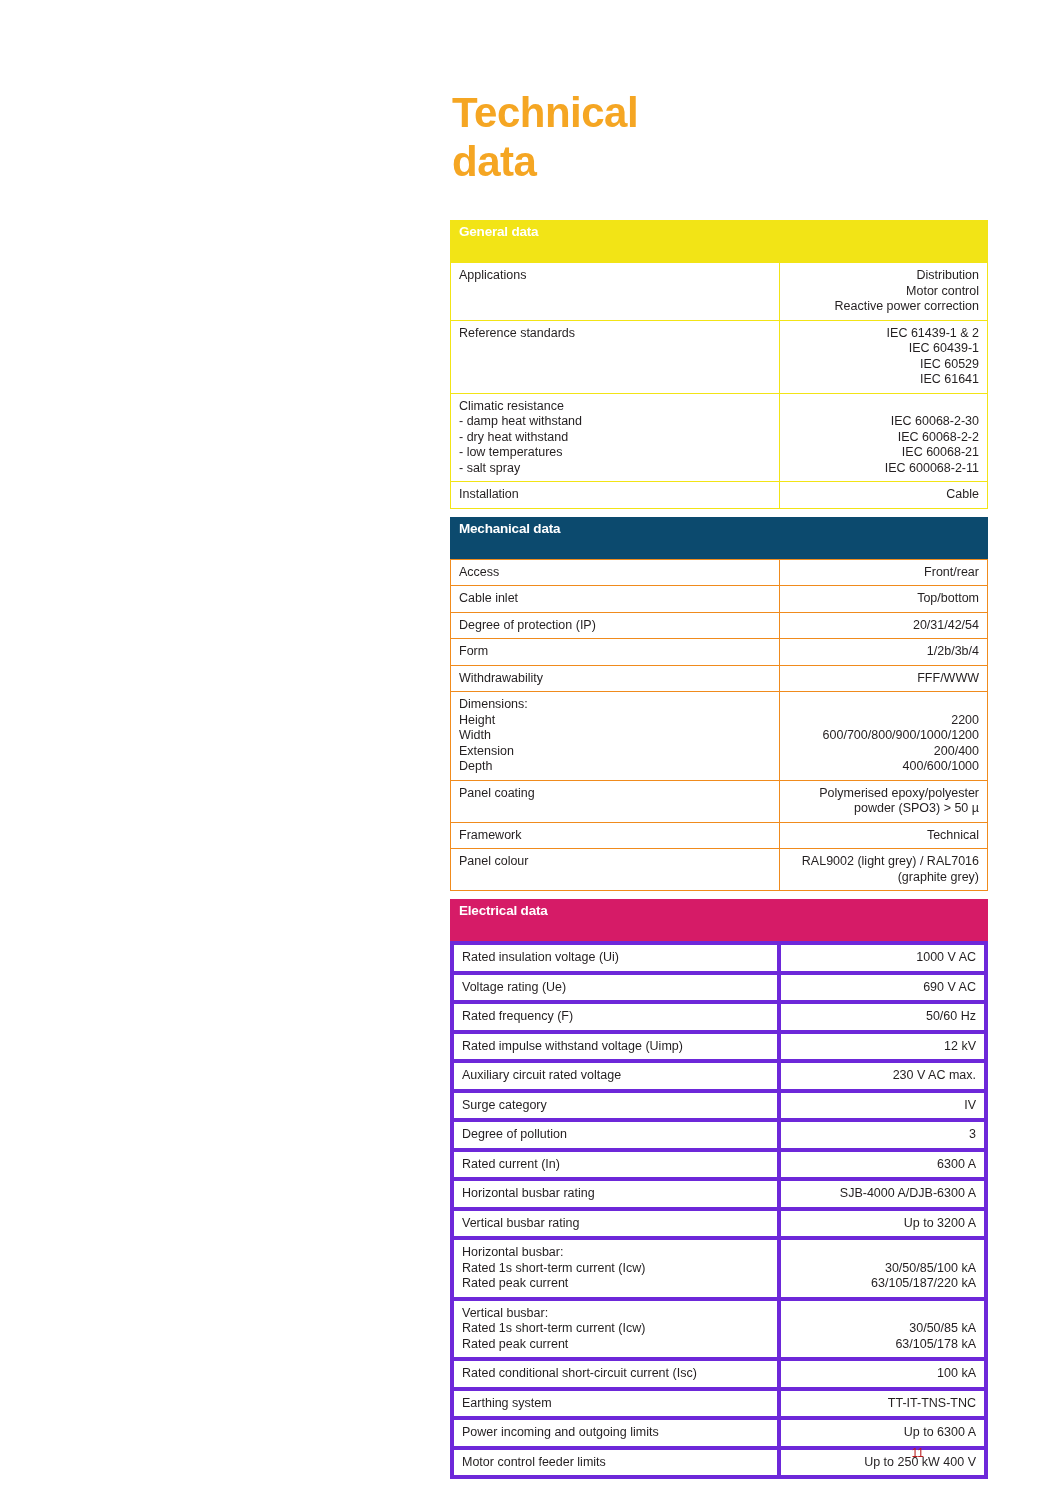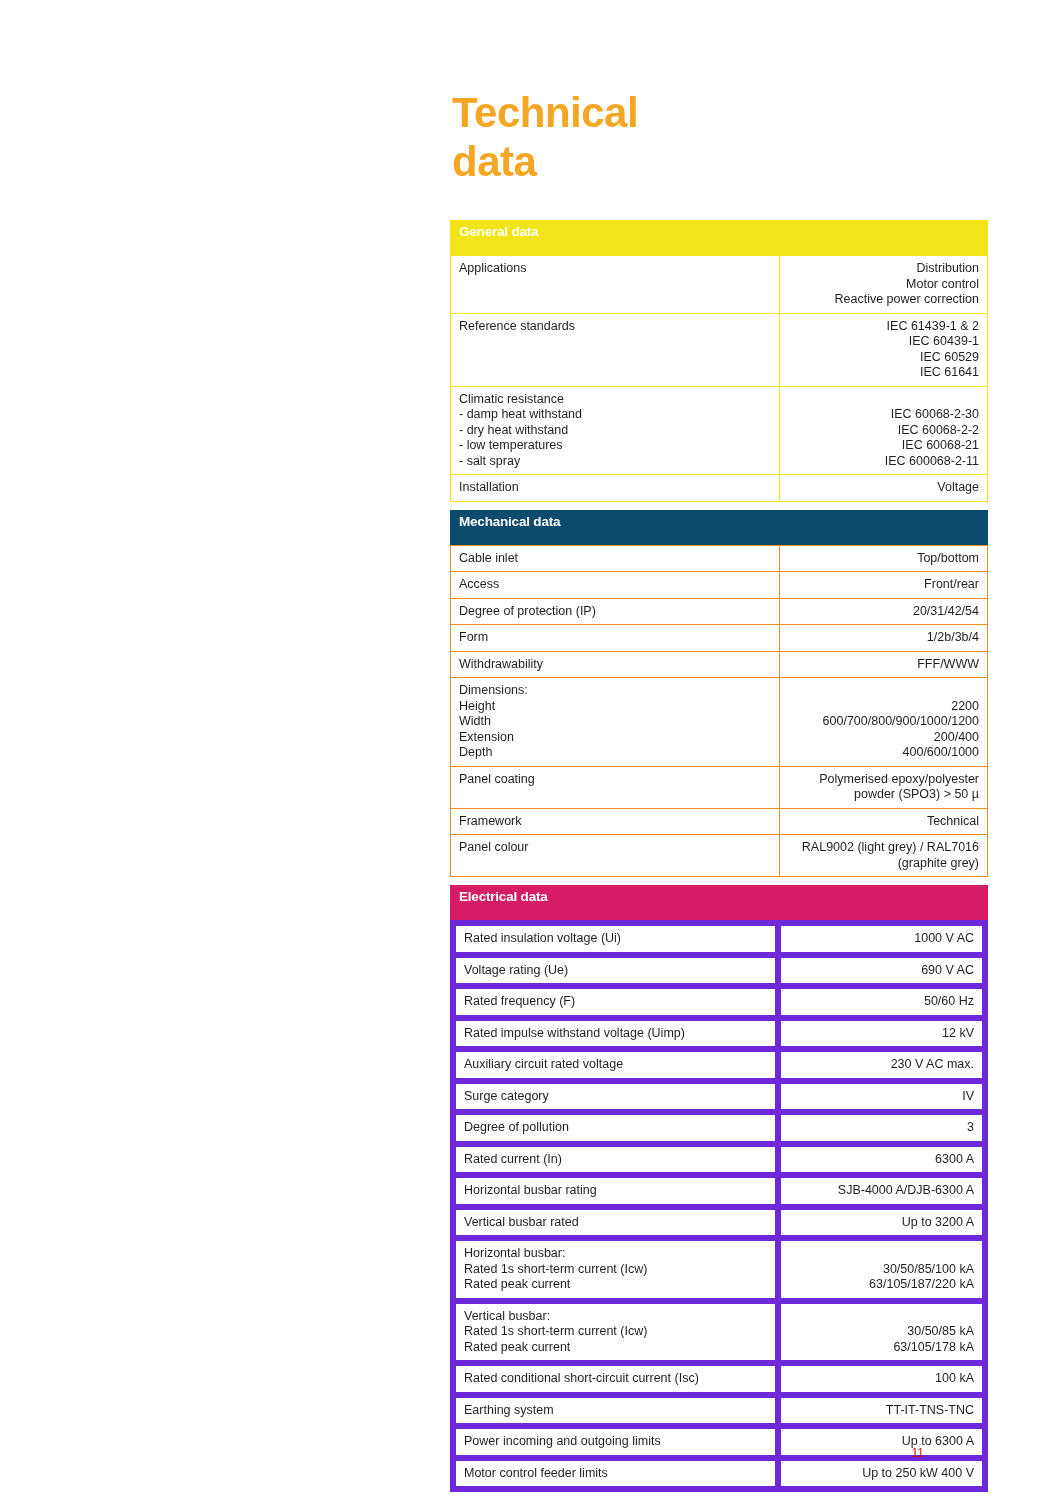--- a/index.html
+++ b/index.html
@@ -42,21 +42,21 @@
     top: 220px;
     width: 538px;
   }
 
   .section { margin-bottom: 0; }
 
   .section-header {
     color: #ffffff;
     font-size: 13.5px;
     font-weight: bold;
-    padding: 5px 9px 16px 9px;
+    padding: 5px 9px 23px 9px;
     line-height: 14px;
     letter-spacing: -0.2px;
   }
   .section-header.general  { background: #f2e416; color: #ffffff; }
   .section-header.mechanical { background: #0c4a6e; }
   .section-header.electrical { background: #d61b67; }
 
   table.data {
     width: 100%;
     border-collapse: collapse;
@@ -70,21 +70,21 @@
   }
   table.data td.label { width: 62%; }
   table.data td.value { width: 38%; text-align: right; }
 
   
   .general table.data { border: 1px solid #f2e416; padding-left: 32px; }
   .general table.data td { border: 1px solid #f2e416; }
   .mechanical table.data { border: 1px solid #f08b1d; }
   .mechanical table.data td { border: 1px solid #f08b1d; }
   .electrical table.data { border: 1px solid #d61b67; }
-  .electrical table.data td { border: 6px solid #6d28d9; }
+  .electrical table.data td { border: 4px solid #6d28d9; }
 
   .multi { white-space: pre-line; }
 
   .spacer { height: 8px; }
 
   
   .page-number {
     position: absolute;
     right: 40px;
     bottom: 40px;
@@ -128,39 +128,39 @@
 - low temperatures
 - salt spray</td>
             <td class="value multi">
 IEC 60068-2-30
 IEC 60068-2-2
 IEC 60068-21
 IEC 600068-2-11</td>
           </tr>
           <tr>
             <td class="label multi">Installation</td>
-            <td class="value multi">Voltage</td>
+            <td class="value multi">Cable</td>
           </tr>
         </tbody>
       </table>
     </div>
 
     <div class="spacer"></div>
 
     <div class="section mechanical">
       <div class="section-header mechanical">Mechanical data</div>
       <table class="data">
         <tbody>
           <tr>
+            <td class="label multi">Access</td>
+            <td class="value multi">Front/rear</td>
+          </tr>
+          <tr>
             <td class="label multi">Cable inlet</td>
             <td class="value multi">Top/bottom</td>
-          </tr>
-          <tr>
-            <td class="label multi">Access</td>
-            <td class="value multi">Front/rear</td>
           </tr>
           <tr>
             <td class="label multi">Degree of protection (IP)</td>
             <td class="value multi">20/31/42/54</td>
           </tr>
           <tr>
             <td class="label multi">Form</td>
             <td class="value multi">1/2b/3b/4</td>
           </tr>
           <tr>
@@ -233,21 +233,21 @@
           </tr>
           <tr>
             <td class="label multi">Rated current (In)</td>
             <td class="value multi">6300 A</td>
           </tr>
           <tr>
             <td class="label multi">Horizontal busbar rating</td>
             <td class="value multi">SJB-4000 A/DJB-6300 A</td>
           </tr>
           <tr>
-            <td class="label multi">Vertical busbar rated</td>
+            <td class="label multi">Vertical busbar rating</td>
             <td class="value multi">Up to 3200 A</td>
           </tr>
           <tr>
             <td class="label multi">Horizontal busbar:
 Rated 1s short-term current (Icw)
 Rated peak current</td>
             <td class="value multi">
 30/50/85/100 kA
 63/105/187/220 kA</td>
           </tr>

